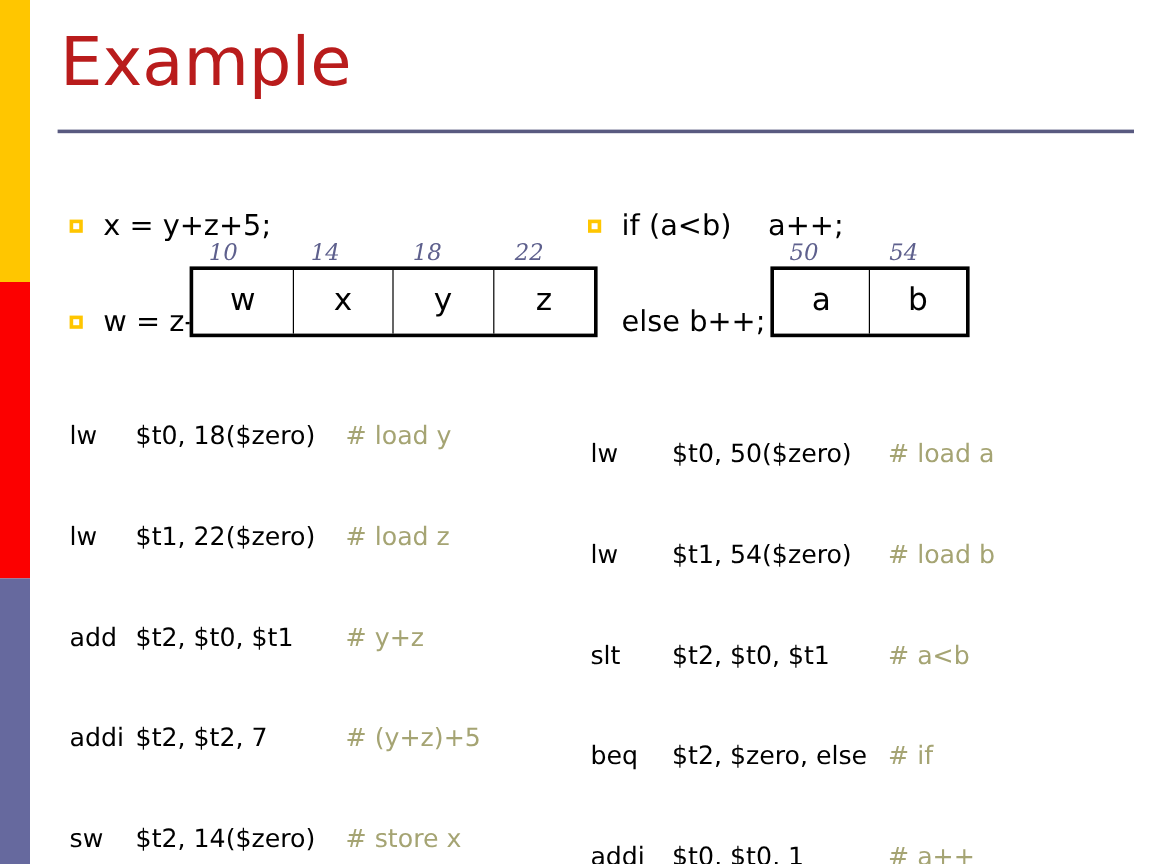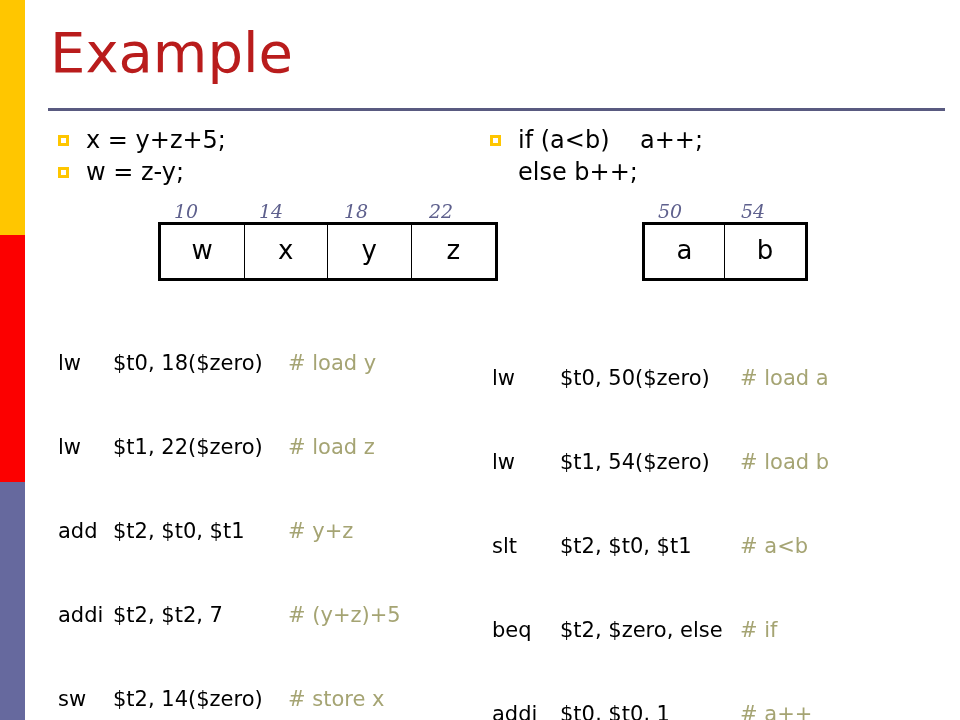--- a/index.html
+++ b/index.html
@@ -55,20 +55,21 @@
   }
 
   
   .bullet-line {
     display: flex;
     align-items: flex-start;
     font-size: 24px;
     line-height: 32px;
     color: #000000;
     white-space: pre;
+    margin-top: 48px;
   }
   .bullet-mark {
     width: 11px;
     height: 11px;
     border: 3px solid #ffc600;
     background: #ffffff;
     box-sizing: border-box;
     flex: 0 0 auto;
     margin-top: 11px;
     margin-right: 17px;

